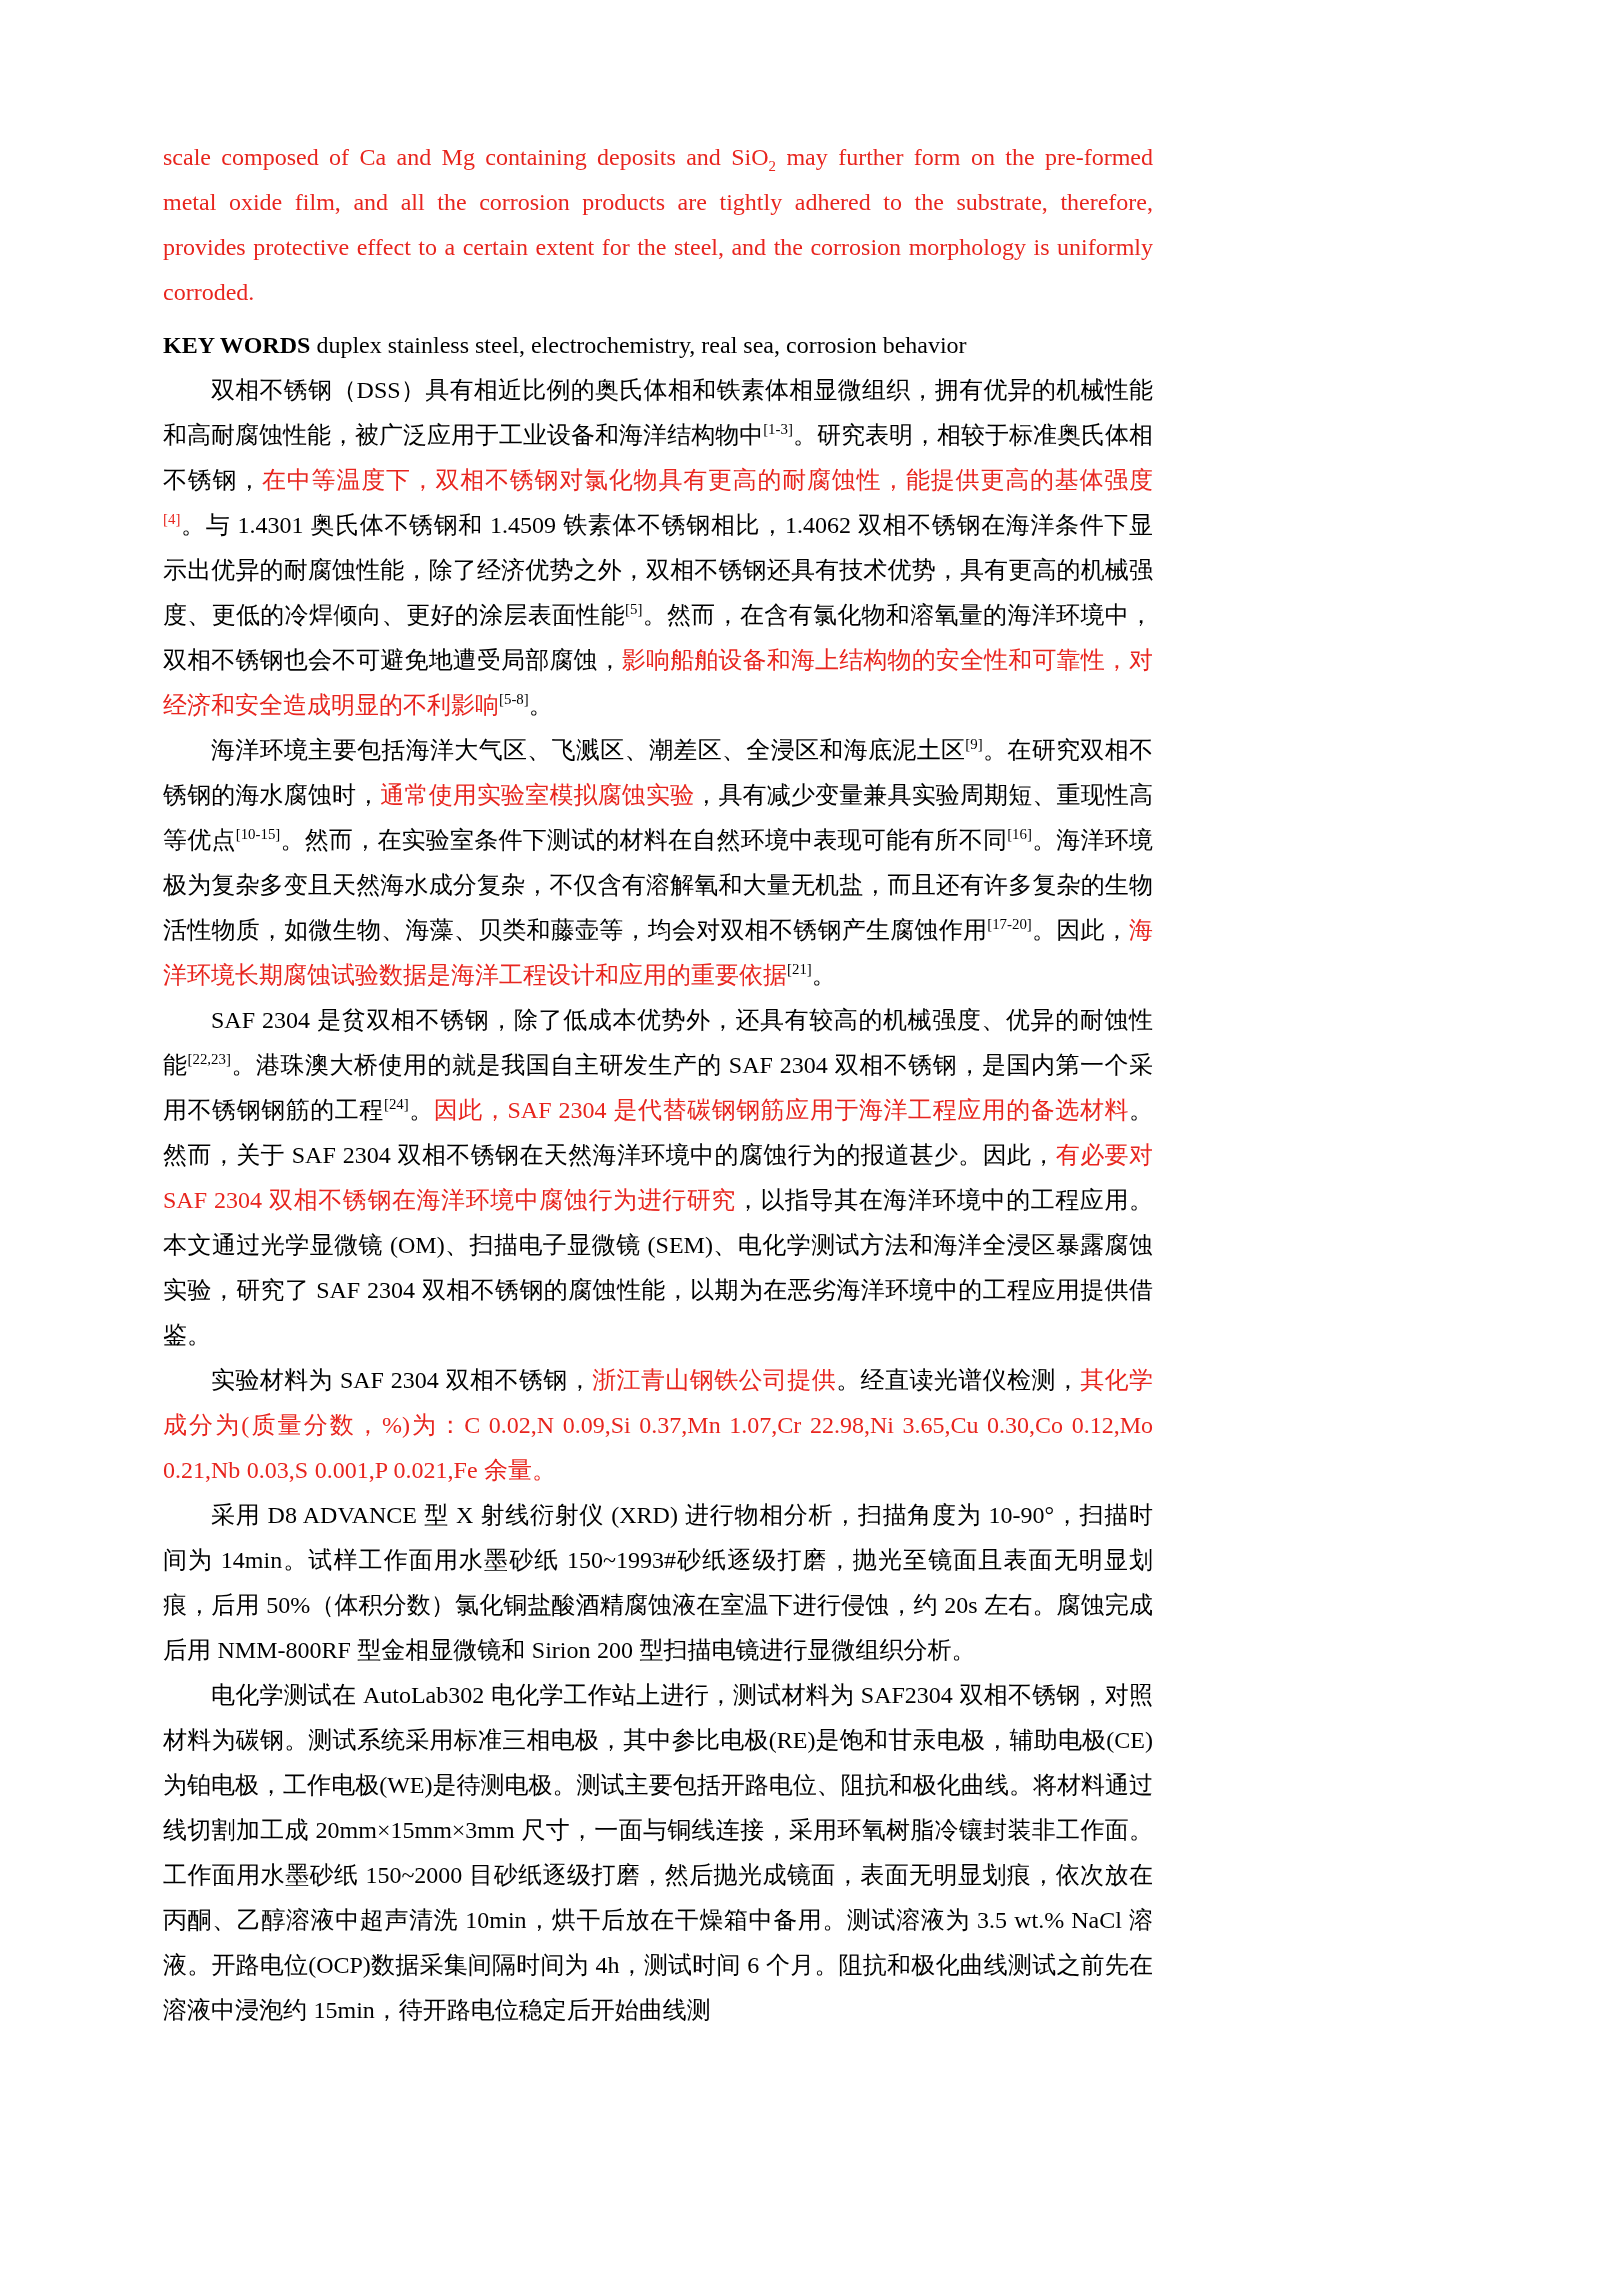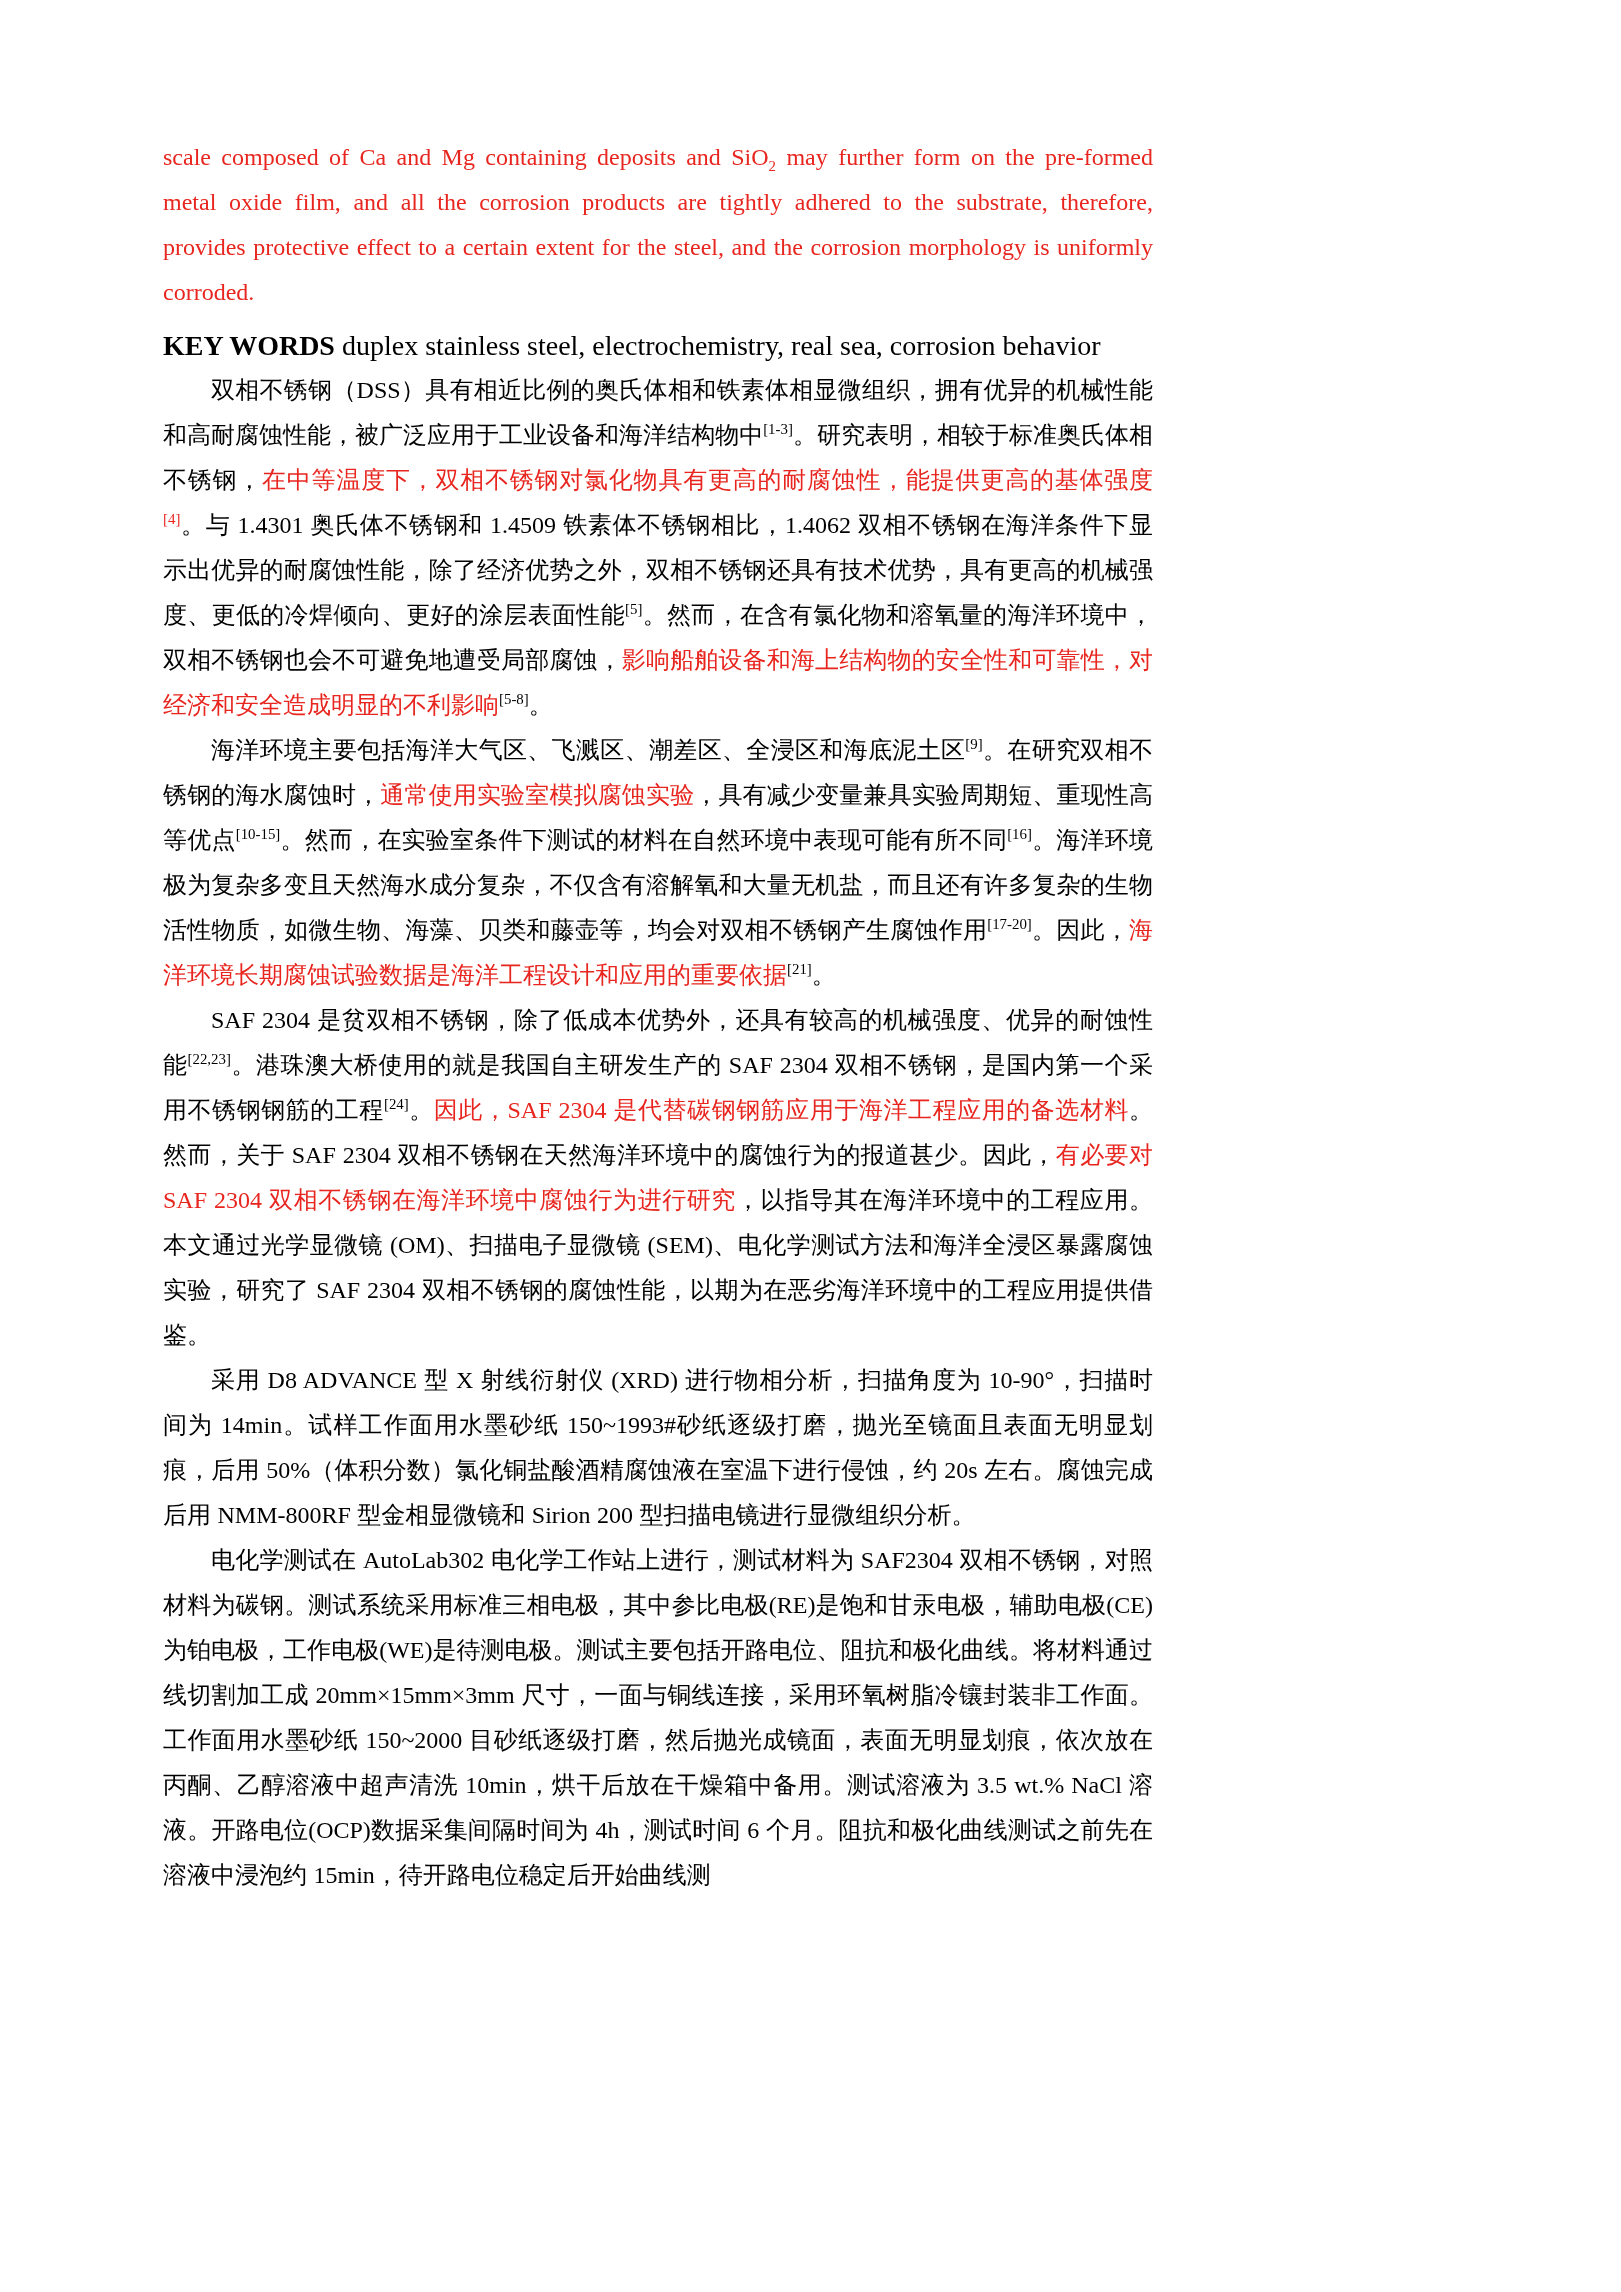--- a/index.html
+++ b/index.html
@@ -41,21 +41,21 @@
     font-size: 0.62em;
     vertical-align: super;
     line-height: 0;
   }
   sub {
     font-size: 0.62em;
     vertical-align: sub;
     line-height: 0;
   }
   .kw {
-    font-size: 28px;
+    font-size: 24px;
     line-height: 45px;
     margin: 7.8px 0 0 0;
     text-align: justify;
   }
   .kw b {
     font-weight: bold;
   }
   .section-title {
     font-size: 26.5px;
     line-height: 45px;
@@ -75,19 +75,20 @@
 
   <p class="kw"><b>KEY WORDS</b><span> duplex stainless steel, electrochemistry, real sea, corrosion behavior</span></p>
 
   <p class="para indent"><span>双相不锈钢（DSS）具有相近比例的奥氏体相和铁素体相显微组织，拥有优异的机械性能和高耐腐蚀性能，被广泛应用于工业设备和海洋结构物中</span><sup>[1-3]</sup><span>。研究表明，相较于标准奥氏体相不锈钢，</span><span class="red">在中等温度下，双相不锈钢对氯化物具有更高的耐腐蚀性，能提供更高的基体强度</span><sup class="red">[4]</sup><span>。与 1.4301 奥氏体不锈钢和 1.4509 铁素体不锈钢相比，1.4062 双相不锈钢在海洋条件下显示出优异的耐腐蚀性能，除了经济优势之外，双相不锈钢还具有技术优势，具有更高的机械强度、更低的冷焊倾向、更好的涂层表面性能</span><sup>[5]</sup><span>。然而，在含有氯化物和溶氧量的海洋环境中，双相不锈钢也会不可避免地遭受局部腐蚀，</span><span class="red">影响船舶设备和海上结构物的安全性和可靠性，对经济和安全造成明显的不利影响</span><sup>[5-8]</sup><span>。</span></p>
 
   <p class="para indent"><span>海洋环境主要包括海洋大气区、飞溅区、潮差区、全浸区和海底泥土区</span><sup>[9]</sup><span>。在研究双相不锈钢的海水腐蚀时，</span><span class="red">通常使用实验室模拟腐蚀实验</span><span>，具有减少变量兼具实验周期短、重现性高等优点</span><sup>[10-15]</sup><span>。然而，在实验室条件下测试的材料在自然环境中表现可能有所不同</span><sup>[16]</sup><span>。海洋环境极为复杂多变且天然海水成分复杂，不仅含有溶解氧和大量无机盐，而且还有许多复杂的生物活性物质，如微生物、海藻、贝类和藤壶等，均会对双相不锈钢产生腐蚀作用</span><sup>[17-20]</sup><span>。因此，</span><span class="red">海洋环境长期腐蚀试验数据是海洋工程设计和应用的重要依据</span><sup>[21]</sup><span>。</span></p>
 
   <p class="para indent"><span>SAF 2304 是贫双相不锈钢，除了低成本优势外，还具有较高的机械强度、优异的耐蚀性能</span><sup>[22,23]</sup><span>。港珠澳大桥使用的就是我国自主研发生产的 SAF 2304 双相不锈钢，是国内第一个采用不锈钢钢筋的工程</span><sup>[24]</sup><span>。</span><span class="red">因此，SAF 2304 是代替碳钢钢筋应用于海洋工程应用的备选材料</span><span>。然而，关于 SAF 2304 双相不锈钢在天然海洋环境中的腐蚀行为的报道甚少。因此，</span><span class="red">有必要对 SAF 2304 双相不锈钢在海洋环境中腐蚀行为进行研究</span><span>，以指导其在海洋环境中的工程应用。本文通过光学显微镜 (OM)、扫描电子显微镜 (SEM)、电化学测试方法和海洋全浸区暴露腐蚀实验，研究了 SAF 2304 双相不锈钢的腐蚀性能，以期为在恶劣海洋环境中的工程应用提供借鉴。</span></p>
 
 
+  <p class="para indent"><span>实验材料为 SAF 2304 双相不锈钢，</span><span class="red">浙江青山钢铁公司提供</span><span>。经直读光谱仪检测，</span><span class="red">其化学成分为(质量分数，%)为：C 0.02,N 0.09,Si 0.37,Mn 1.07,Cr 22.98,Ni 3.65,Cu 0.30,Co 0.12,Mo 0.21,Nb 0.03,S 0.001,P 0.021,Fe 余量。</span></p>
 
   <p class="para indent">采用 D8 ADVANCE 型 X 射线衍射仪 (XRD) 进行物相分析，扫描角度为 10-90°，扫描时间为 14min。试样工作面用水墨砂纸 150~1993#砂纸逐级打磨，抛光至镜面且表面无明显划痕，后用 50%（体积分数）氯化铜盐酸酒精腐蚀液在室温下进行侵蚀，约 20s 左右。腐蚀完成后用 NMM-800RF 型金相显微镜和 Sirion 200 型扫描电镜进行显微组织分析。</p>
 
   <p class="para indent">电化学测试在 AutoLab302 电化学工作站上进行，测试材料为 SAF2304 双相不锈钢，对照材料为碳钢。测试系统采用标准三相电极，其中参比电极(RE)是饱和甘汞电极，辅助电极(CE)为铂电极，工作电极(WE)是待测电极。测试主要包括开路电位、阻抗和极化曲线。将材料通过线切割加工成 20mm×15mm×3mm 尺寸，一面与铜线连接，采用环氧树脂冷镶封装非工作面。工作面用水墨砂纸 150~2000 目砂纸逐级打磨，然后抛光成镜面，表面无明显划痕，依次放在丙酮、乙醇溶液中超声清洗 10min，烘干后放在干燥箱中备用。测试溶液为 3.5 wt.% NaCl 溶液。开路电位(OCP)数据采集间隔时间为 4h，测试时间 6 个月。阻抗和极化曲线测试之前先在溶液中浸泡约 15min，待开路电位稳定后开始曲线测</p>
 
 </div>
 
 
 </body></html>

